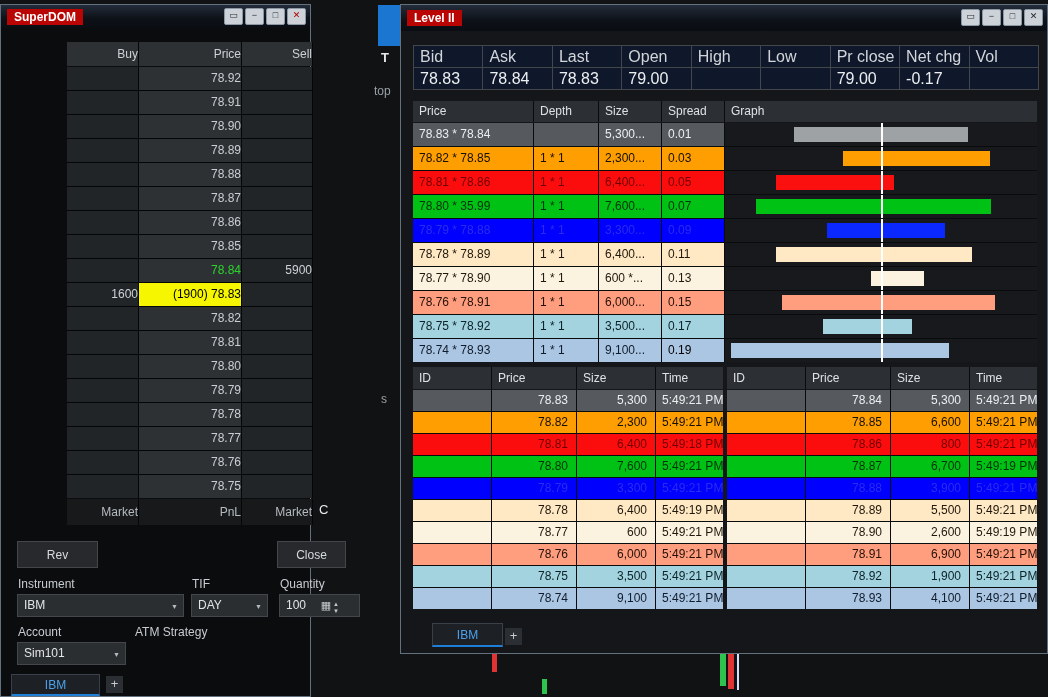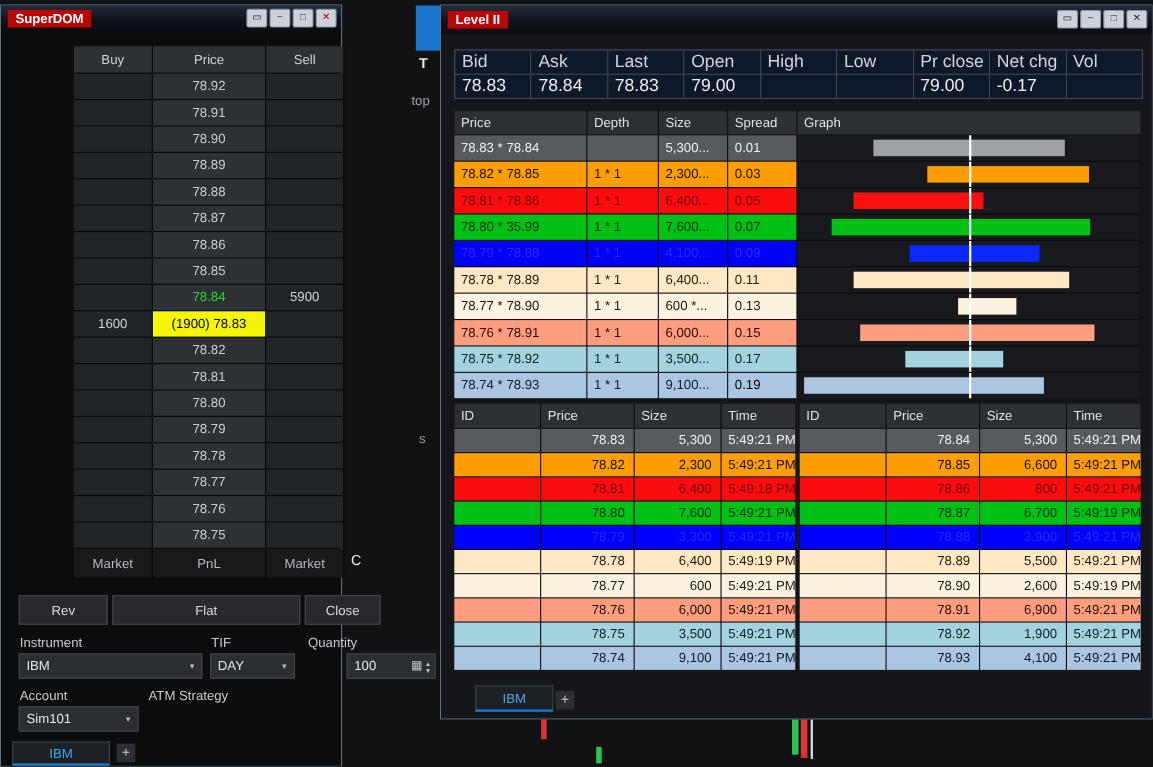--- a/index.html
+++ b/index.html
@@ -11,35 +11,35 @@
             border-bottom:1px solid #000;display:flex;align-items:center;}
   .title-badge{margin-left:6px;background:#b90504;color:#fff;font-weight:bold;font-size:12px;padding:1px 7px;}
   .win-controls{position:absolute;right:4px;display:flex;gap:2px;}
   .win-btn{width:17px;height:15px;background:#ccd2d8;border:1px solid #8a97a4;border-radius:2px;
            font-size:9px;line-height:13px;text-align:center;color:#1d242b;cursor:default;}
   .win-btn.closeX{color:#b00000;font-weight:bold;}
   
   .sd-body{position:absolute;left:0;right:0;top:23px;bottom:0;background:#0a0c0e;}
   .dom-grid-wrap{position:absolute;left:66px;top:14px;width:246px;}
   .dom-header,.dom-rows,.dom-footer{display:grid;grid-template-columns:71px 102px 70px;gap:1px;background:#050607;margin-bottom:1px;}
-  .dom-cell{height:23px;line-height:23px;text-align:center;font-size:12px;overflow:hidden;white-space:nowrap;}
+  .dom-cell{height:23px;line-height:23px;text-align:right;font-size:12px;overflow:hidden;white-space:nowrap;}
   .dom-cell.head{background:#2e3134;color:#ccd1d6;height:24px;line-height:24px;}
   .dom-cell.price{background:#2e3134;color:#c9ced3;}
   .dom-cell.side{background:#222527;color:#ced3d8;}
   .dom-cell.price.ask{color:#2bd42b;}
   .dom-cell.price.position{background:#f6f600;color:#000;font-weight:normal;}
   .dom-cell.foot{background:#17191b;color:#b6bbc0;height:26px;line-height:26px;}
   .dom-c-label{position:absolute;left:318px;top:474px;color:#e9eced;font-size:13px;}
   .sd-btn{position:absolute;height:27px;line-height:27px;background:#27292c;border:1px solid #43474c;
           color:#d6dade;text-align:center;font-size:12px;box-sizing:border-box;cursor:default;}
   .sd-label{position:absolute;color:#c8ccd0;font-size:12px;}
   .sd-select{position:absolute;height:23px;line-height:21px;background:#2b2e31;border:1px solid #43474c;
              color:#e2e5e8;font-size:12px;padding-left:6px;box-sizing:border-box;}
   .chev{position:absolute;right:5px;top:1px;font-size:7px;color:#b6babe;}
-  .qty{display:flex;align-items:flex-end;padding-right:3px;margin-left:36px;}
+  .qty{display:flex;align-items:flex-end;padding-right:20px;}
   .qty .qv{flex:1;}
   .qty-grid-icon{font-size:11px;color:#c3c7cb;margin-right:2px;}
   .qty-arrows{display:flex;flex-direction:column;line-height:5px;}
   .qty-arrows i{font-style:normal;font-size:6px;color:#c3c7cb;height:7px;}
   .tabbar-tab{position:absolute;text-align:center;color:#4aa2ec;background:#1d2126;border:1px solid #394049;
               border-bottom:2px solid #1e7fd6;font-size:12px;box-sizing:border-box;}
   .add-tab{position:absolute;width:17px;height:17px;background:#2b2e32;color:#c9cdd1;text-align:center;
            line-height:16px;font-size:13px;}
   
   .l2-body{position:absolute;left:0;right:0;top:26px;bottom:0;background:#141619;}
@@ -164,21 +164,20 @@
           </div>
         <div class="dom-footer">
           <div class="dom-cell foot">Market</div>
           <div class="dom-cell foot">PnL</div>
           <div class="dom-cell foot">Market</div>
         </div>
       </div>
       <div class="dom-c-label">C</div>
 
       <div class="sd-btn" style="left:16px;top:513px;width:81px;">Rev</div>
-      <div class="sd-btn" style="left:101px;top:513px;width:171px;">Flat</div>
       <div class="sd-btn" style="left:276px;top:513px;width:69px;">Close</div>
 
       <span class="sd-label" style="left:17px;top:549px;">Instrument</span>
       <span class="sd-label" style="left:191px;top:549px;">TIF</span>
       <span class="sd-label" style="left:279px;top:549px;">Quantity</span>
 
       <div class="sd-select" style="left:16px;top:566px;width:167px;">
         <span>IBM</span>
         <span class="chev">▼</span>
       </div>
@@ -276,21 +275,21 @@
             <div class="d-cell" style="background: rgb(0, 194, 20); color: rgb(3, 50, 10);">78.80 * 35.99</div>
             <div class="d-cell" style="background: rgb(0, 194, 20); color: rgb(3, 50, 10);">1 * 1</div>
             <div class="d-cell" style="background: rgb(0, 194, 20); color: rgb(3, 50, 10);">7,600...</div>
             <div class="d-cell" style="background: rgb(0, 194, 20); color: rgb(3, 50, 10);">0.07</div>
             <div class="d-cell d-graph">
               <div class="bar left" style="width: 125.275px; background: rgb(0, 194, 20);"></div>
               <div class="bar right" style="width: 110.44px; background: rgb(0, 194, 20);"></div>
             </div>
             <div class="d-cell" style="background: rgb(0, 0, 255); color: rgb(43, 43, 238);">78.79 * 78.88</div>
             <div class="d-cell" style="background: rgb(0, 0, 255); color: rgb(43, 43, 238);">1 * 1</div>
-            <div class="d-cell" style="background: rgb(0, 0, 255); color: rgb(43, 43, 238);">4,100...</div>
+            <div class="d-cell" style="background: rgb(0, 0, 255); color: rgb(43, 43, 238);">3,300...</div>
             <div class="d-cell" style="background: rgb(0, 0, 255); color: rgb(43, 43, 238);">0.09</div>
             <div class="d-cell d-graph">
               <div class="bar left" style="width: 54.3956px; background: rgb(10, 40, 255);"></div>
               <div class="bar right" style="width: 64.2857px; background: rgb(10, 40, 255);"></div>
             </div>
             <div class="d-cell" style="background: rgb(255, 232, 196); color: rgb(32, 24, 12);">78.78 * 78.89</div>
             <div class="d-cell" style="background: rgb(255, 232, 196); color: rgb(32, 24, 12);">1 * 1</div>
             <div class="d-cell" style="background: rgb(255, 232, 196); color: rgb(32, 24, 12);">6,400...</div>
             <div class="d-cell" style="background: rgb(255, 232, 196); color: rgb(32, 24, 12);">0.11</div>
             <div class="d-cell d-graph">

